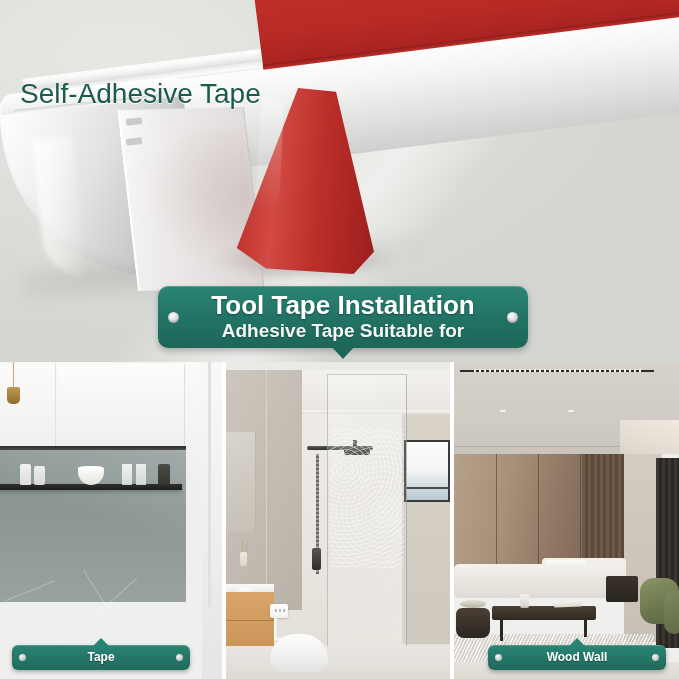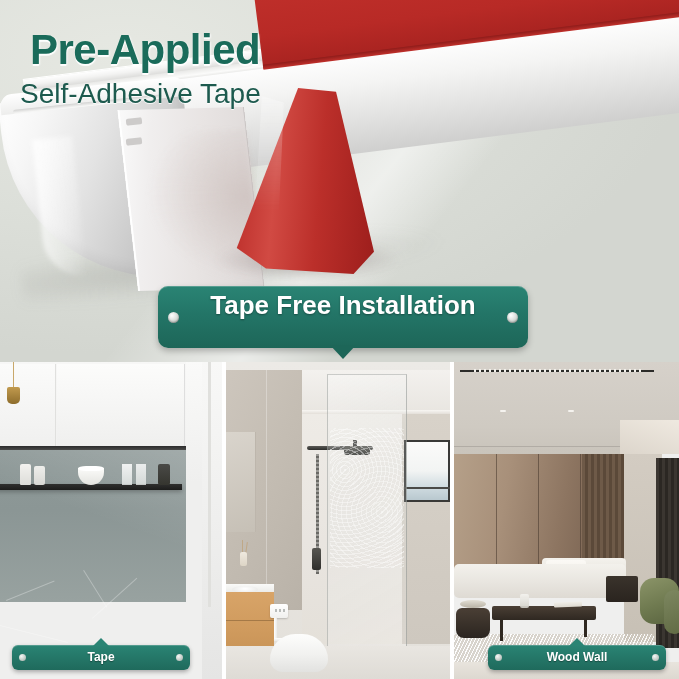--- a/index.html
+++ b/index.html
@@ -411,28 +411,28 @@
 
     <div class="slab"></div>
     <div class="slab-shade"></div>
     <div class="slab-notch"></div>
     <div class="slab-notch2"></div>
 
     <div class="cone-shadow"></div>
     <div class="cone"></div>
     <div class="cone-gloss"></div>
 
-    <div class="h1">Pre-Applied</div>
     <div class="h2">Self-Adhesive Tape</div>
   </div>
 
   <div class="plaque">
     <span class="screw l"></span>
     <span class="screw r"></span>
-    <div class="plaque-t1">Tape Free Installation</div>
+    <div class="plaque-t1">Tool Tape Installation</div>
+    <div class="plaque-t2">Adhesive Tape Suitable for</div>
   </div>
   <div class="plaque-pointer"></div>
 
   <div class="panels">
 
     <div class="panel p1">
       <div class="k-wall"></div>
       <div class="k-cab-a"></div>
       <div class="k-cab-b"></div>
       <div class="k-cab-c"></div>

